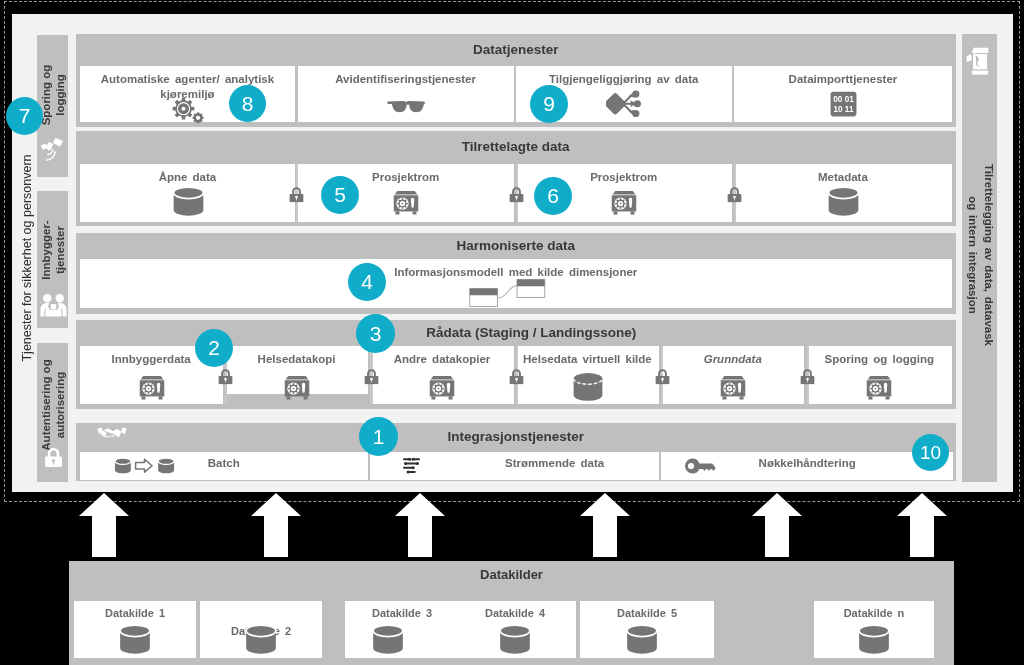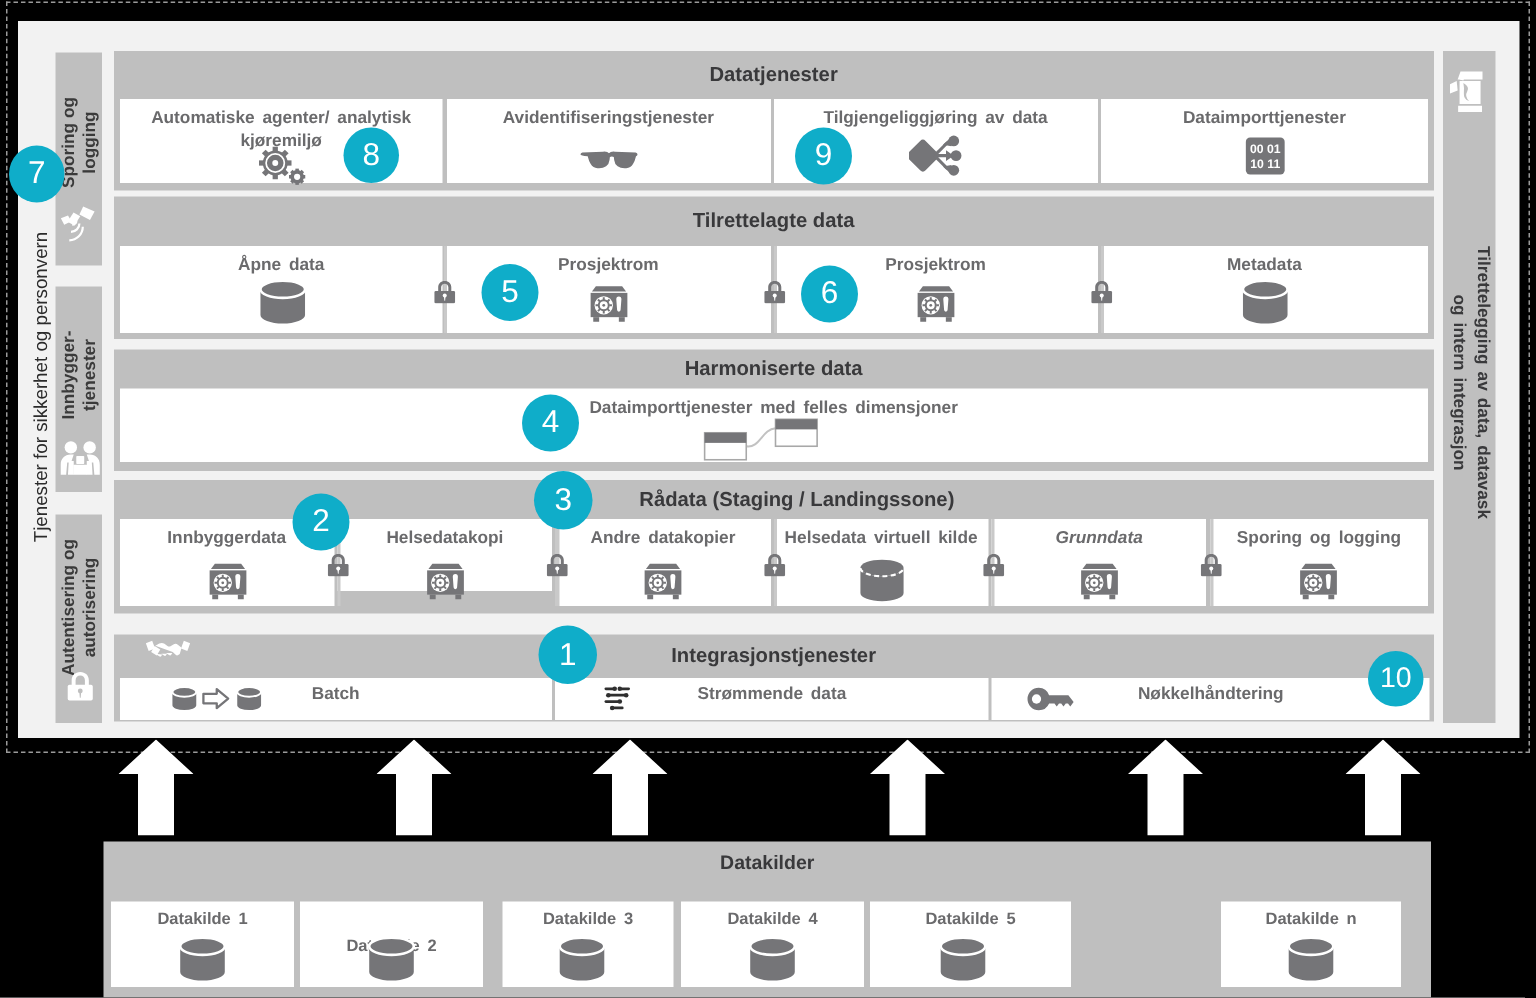--- a/index.html
+++ b/index.html
@@ -278,21 +278,21 @@
       </div>
       <div class="card" style="left:515.8px;top:164px;width:215.90000000000003px;height:58px;">
         <div class="cell-title" style="left:0;top:6px;">Prosjektrom</div>
       </div>
       <div class="card" style="left:733.9px;top:164px;width:218.10000000000002px;height:58px;">
         <div class="cell-title" style="left:0;top:6px;">Metadata</div>
       </div>
       <div class="row" style="left:75.5px;top:233px;width:880.5px;height:81px;"></div>
       <div class="rowhdr" style="left:75.5px;top:237.5px;width:880.5px;height:16px;line-height:16px;">Harmoniserte data</div>
       <div class="card" style="left:79.5px;top:259px;width:872.5px;height:49px;">
-        <div class="cell-title" style="left:0;top:6px;">Dataimporttjenester med felles dimensjoner</div>
+        <div class="cell-title" style="left:0;top:6px;">Informasjonsmodell med kilde dimensjoner</div>
       </div>
       <div class="row" style="left:75.5px;top:320px;width:880.5px;height:89px;"></div>
       <div class="rowhdr" style="left:91px;top:324.5px;width:880.5px;height:16px;line-height:16px;">Rådata (Staging / Landingssone)</div>
       <div class="card" style="left:79.5px;top:346px;width:143.3px;height:58px;">
         <div class="cell-title" style="left:0;top:6px;">Innbyggerdata</div>
       </div>
       <div class="card" style="left:225px;top:346px;width:143.2px;height:48px;">
         <div class="cell-title" style="left:0;top:6px;">Helsedatakopi</div>
       </div>
       <div class="card" style="left:370.4px;top:346px;width:143.2px;height:58px;">
@@ -306,21 +306,21 @@
       </div>
       <div class="card" style="left:806.6px;top:346px;width:145.39999999999998px;height:58px;">
         <div class="cell-title" style="left:0;top:6px;">Sporing og logging</div>
       </div>
       <div class="row" style="left:75.5px;top:423px;width:880.5px;height:58px;"></div>
       <div class="rowhdr" style="left:75.5px;top:429px;width:880.5px;height:16px;line-height:16px;">Integrasjonstjenester</div>
       <div class="card" style="left:79.5px;top:452px;width:288.6px;height:28px;">
         <div class="cell-title" style="left:0;top:4px;">Batch</div>
       </div>
       <div class="card" style="left:370.3px;top:452px;width:288.70000000000005px;height:28px;">
-        <div class="cell-title" style="left:0;top:4px;">Strømmende data</div>
+        <div class="cell-title" style="left:0;top:4px;padding-left:40px;">Strømmende data</div>
       </div>
       <div class="card" style="left:661.2px;top:452px;width:292px;height:28px;">
         <div class="cell-title" style="left:0;top:4px;">Nøkkelhåndtering</div>
       </div>
       <svg class="icon" style="left:170.5px;top:96.75px;width:35px;height:27.5px;color:#757578">
         <use href="#ic-gears"></use>
       </svg>
       <svg class="icon" style="left:386px;top:99.5px;width:40px;height:15px;color:#757578">
         <use href="#ic-sunglasses"></use>
       </svg>
@@ -441,21 +441,21 @@
       </div>
       <svg class="icon" style="left:116px;top:624px;width:38px;height:32px;color:#757578">
         <use href="#ic-database"></use>
       </svg>
       <div class="ds-card" style="left:200px;top:601px;width:122px;height:57px;">
         <div class="ds-title" style="left:0;top:24px;">Datakilde 2</div>
       </div>
       <svg class="icon" style="left:242px;top:624px;width:38px;height:32px;color:#757578">
         <use href="#ic-database"></use>
       </svg>
-      <div class="ds-card" style="left:335px;top:601px;width:114px;height:57px;">
+      <div class="ds-card" style="left:345px;top:601px;width:114px;height:57px;">
         <div class="ds-title" style="left:0;top:6px;">Datakilde 3</div>
       </div>
       <svg class="icon" style="left:369px;top:624px;width:38px;height:32px;color:#757578">
         <use href="#ic-database"></use>
       </svg>
       <div class="ds-card" style="left:454px;top:601px;width:122px;height:57px;">
         <div class="ds-title" style="left:0;top:6px;">Datakilde 4</div>
       </div>
       <svg class="icon" style="left:496px;top:624px;width:38px;height:32px;color:#757578">
         <use href="#ic-database"></use>

